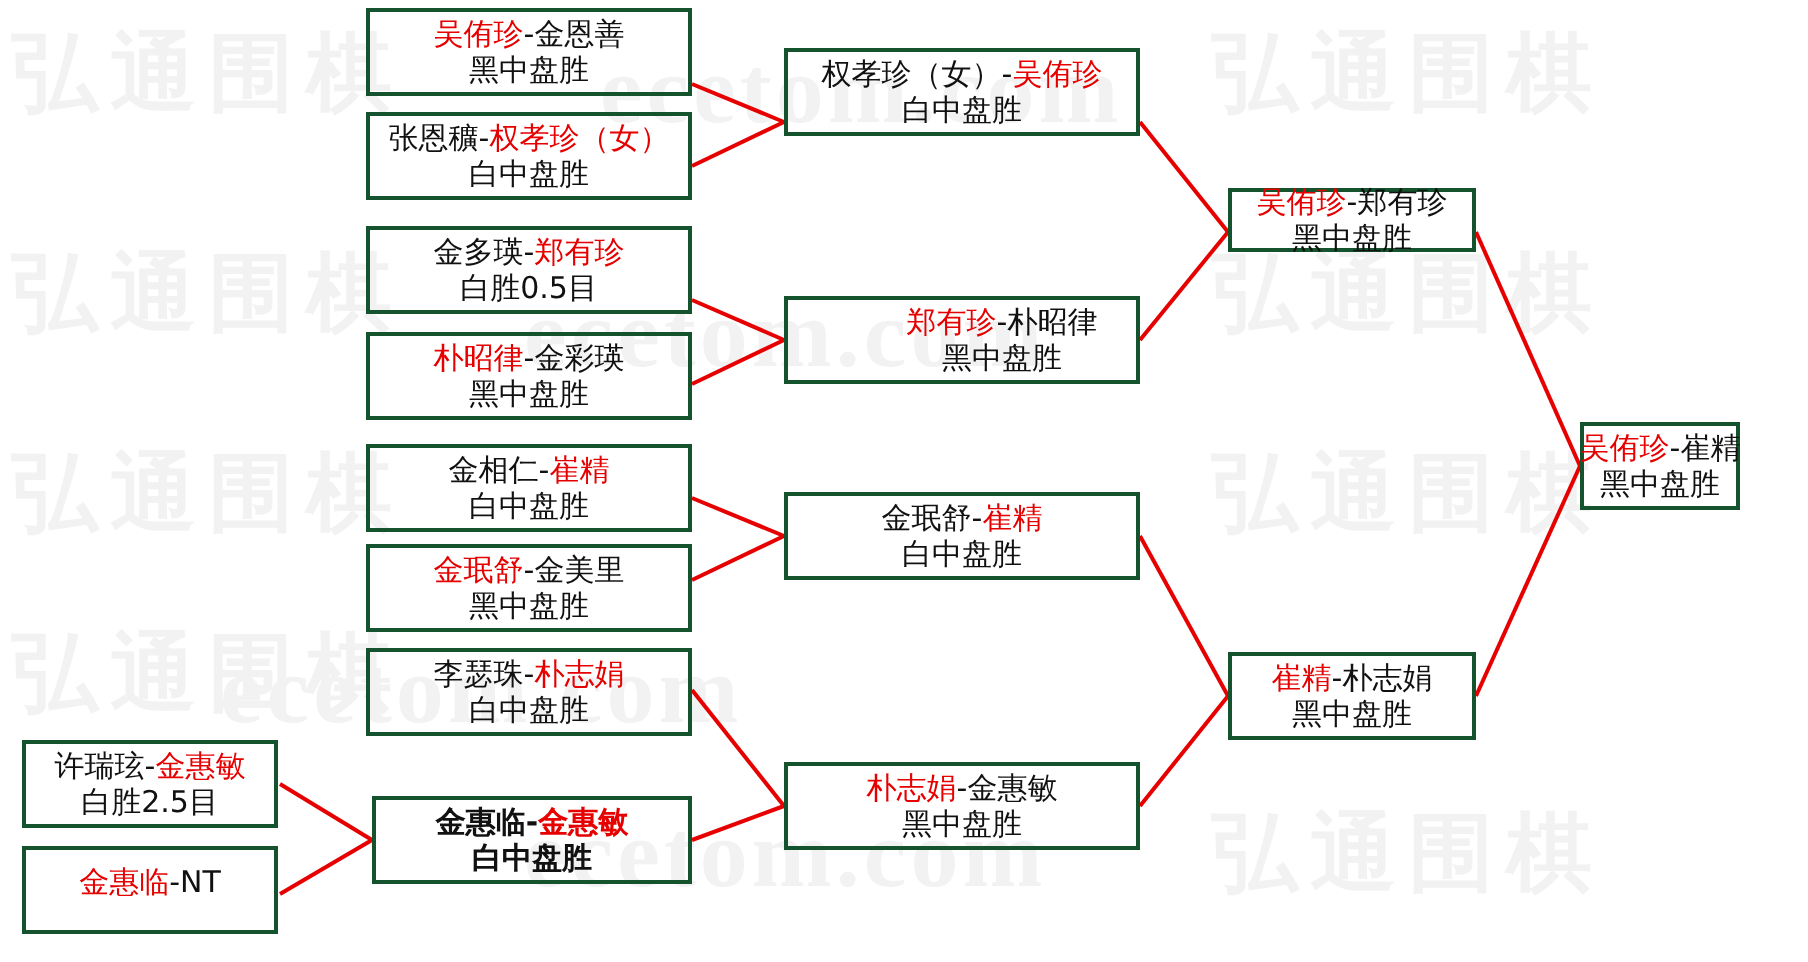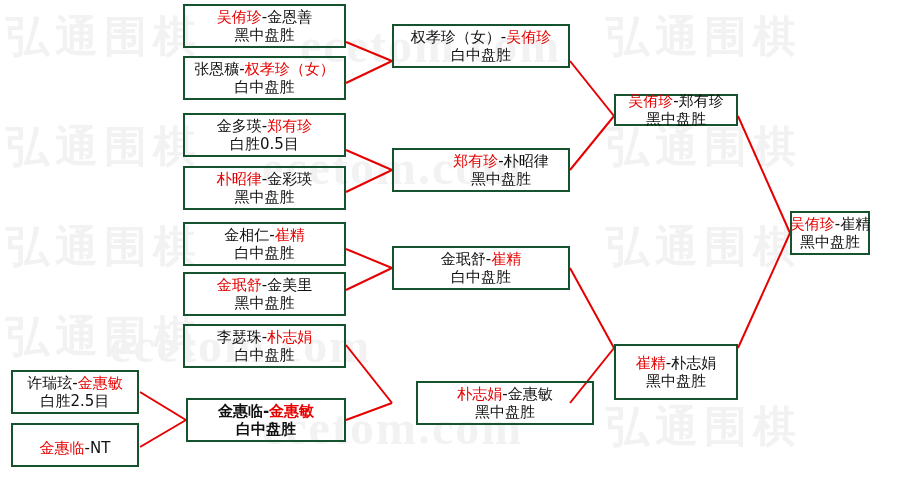--- a/index.html
+++ b/index.html
@@ -70,21 +70,21 @@
     font-family: "DejaVu Sans", "Liberation Sans", sans-serif;
   }
   .result {
     font-size: 15px;
     color: #111111;
     white-space: nowrap;
     font-family: "DejaVu Sans", "Liberation Sans", sans-serif;
   }
   .win { color: #e60000; }
   .sep { color: #111111; }
-  .box.bye { justify-content: center; padding-top: 7px; }
+  .box.bye { justify-content: flex-start; padding-top: 7px; }
 </style>
 </head>
 <body>
 
 <div id="root">
 
   <div class="wm-layer">
     <div class="wm wm-cn" style="left:6px;  top:8px;">弘通围棋</div>
     <div class="wm wm-cn" style="left:606px; top:8px;">弘通围棋</div>
     <div class="wm wm-cn" style="left:6px;  top:118px;">弘通围棋</div>
@@ -210,35 +210,35 @@
     <div class="result">白中盘胜</div>
   </div>
 
   <div class="box" style="left:186px; top:398px; width:160px; height:44px;font-weight:bold;">
     <div class="pair">
       <span>金惠临</span><span class="sep">-</span><span class="win">金惠敏</span>
     </div>
     <div class="result">白中盘胜</div>
   </div>
 
-  <div class="box" style="left:392px; top:381px; width:178px; height:44px;margin-left:24px;">
+  <div class="box" style="left:392px; top:381px; width:178px; height:44px;">
     <div class="pair">
       <span class="win">朴志娟</span><span class="sep">-</span><span>金惠敏</span>
     </div>
     <div class="result">黑中盘胜</div>
   </div>
 
   <div class="box" style="left:614px; top:94px; width:124px; height:32px;">
     <div class="pair">
       <span class="win">吴侑珍</span><span class="sep">-</span><span>郑有珍</span>
     </div>
     <div class="result">黑中盘胜</div>
   </div>
 
-  <div class="box" style="left:614px; top:344px; width:124px; height:56px;">
+  <div class="box" style="left:614px; top:326px; width:124px; height:44px;">
     <div class="pair">
       <span class="win">崔精</span><span class="sep">-</span><span>朴志娟</span>
     </div>
     <div class="result">黑中盘胜</div>
   </div>
 
   <div class="box" style="left:790px; top:211px; width:80px; height:44px;">
     <div class="pair">
       <span class="win">吴侑珍</span><span class="sep">-</span><span>崔精</span>
     </div>

